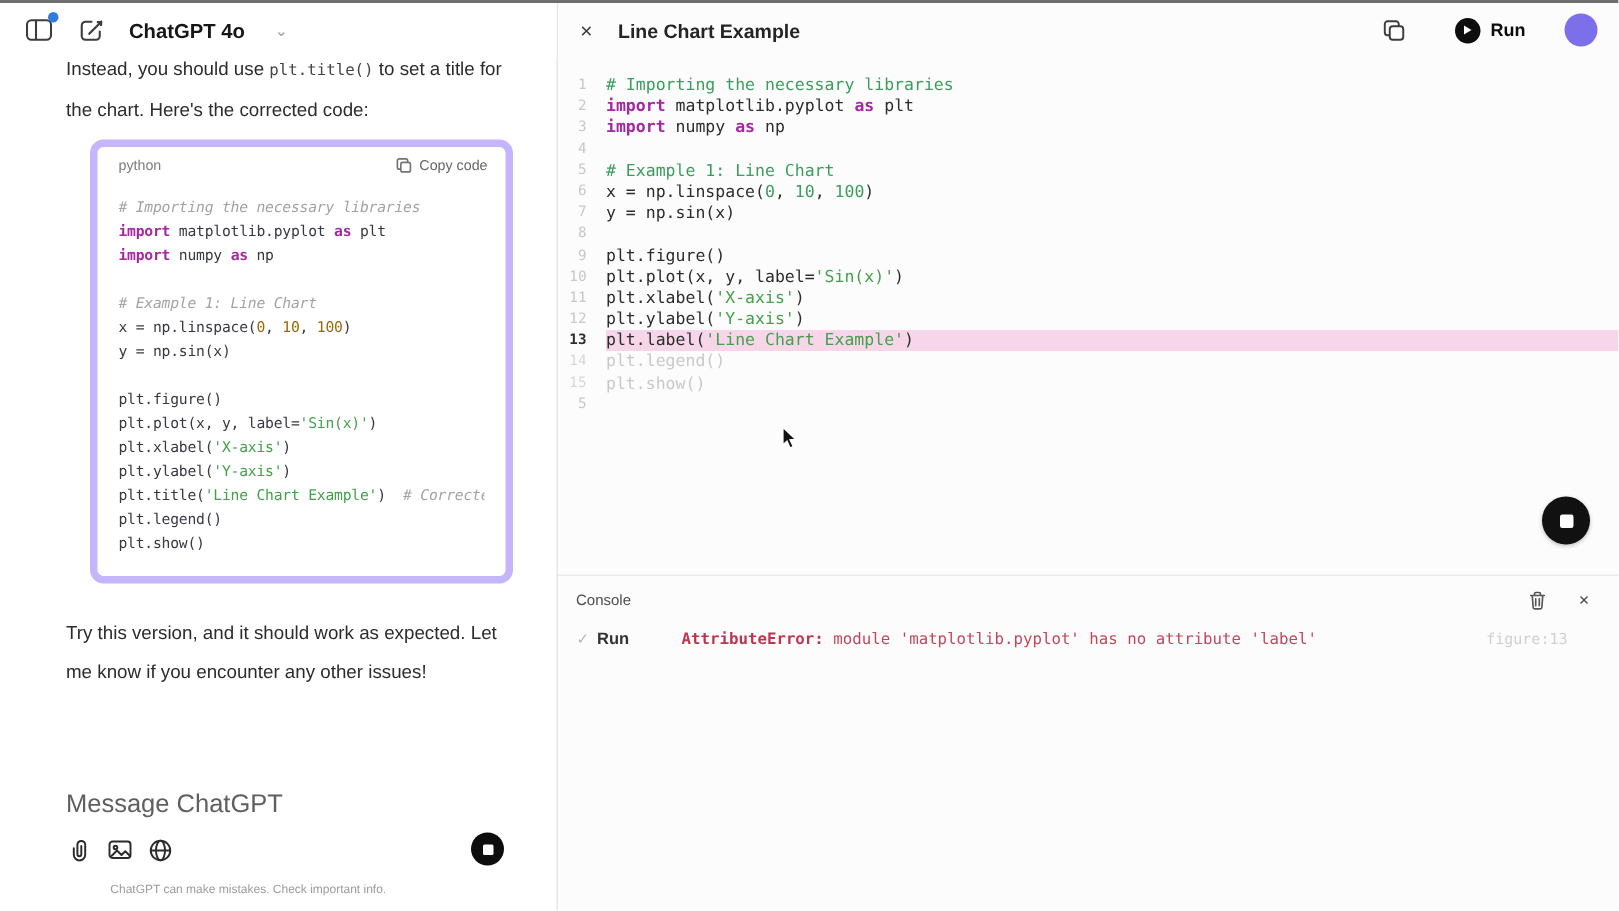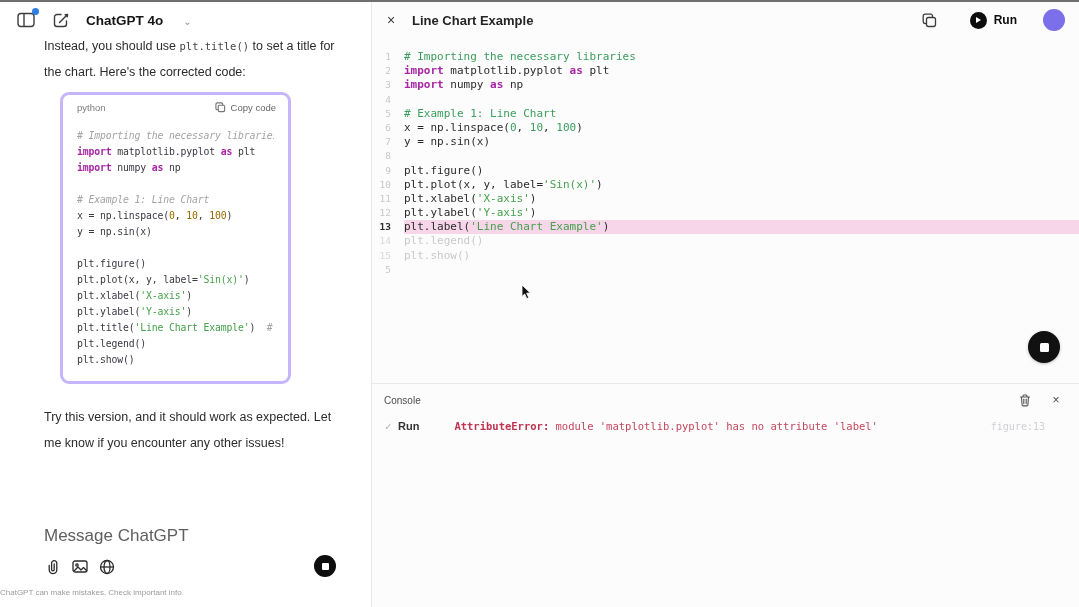--- a/index.html
+++ b/index.html
@@ -18,21 +18,21 @@
   .hdr-icon { width:20px; height:20px; display:flex; align-items:center; justify-content:center; position:relative; cursor:pointer; color:#3d3d3d; }
   .blue-dot { position:absolute; top:-2px; right:-3px; width:7px; height:7px; border-radius:50%; background:#2f7de1; }
   #model-switcher { display:flex; align-items:center; gap:20px; font-size:13.5px; font-weight:700; color:#161616; cursor:pointer; }
   #model-switcher .chev { color:#a7a7a7; font-size:10px; margin-top:2px; }
 
   #chat-scroll { position:absolute; top:40px; left:0; right:0; height:460px; overflow:hidden; }
   .chat-p { font-size:12.5px; line-height:26px; color:#2c2c2c; padding:0 24px 0 44px; }
   .chat-p .inline-code { font-family:"DejaVu Sans Mono",monospace; font-size:10.5px; color:#444; }
   #msg-top { margin-top:-7px; }
 
-  #chat-code-block { margin:7px 28px 0 60px; width:231px; border:3px solid #c4b5fd; border-radius:9px; background:#fff; overflow:hidden; }
+  #chat-code-block { margin:7px 28px 0 60px; width:282px; border:5px solid #c4b5fd; border-radius:9px; background:#fff; overflow:hidden; }
   .cb-header { display:flex; justify-content:space-between; align-items:center; padding:7px 12px 5px 14px; font-size:9.5px; color:#7d7d7d; }
   .cb-copy { display:flex; align-items:center; gap:5px; cursor:pointer; color:#666; }
   .cb-code { padding:10px 14px 13px 14px; }
   .chat-code-line { font-family:"DejaVu Sans Mono",monospace; font-size:9.8px; letter-spacing:-0.15px;
     line-height:16px; height:16px; white-space:pre; overflow:hidden; color:#383a42; }
   .tok-kw  { color:#a626a4; font-weight:700; }
   .tok-str { color:#44a14b; }
   .tok-com { color:#a3a3a3; font-style:italic; }
   .tok-num { color:#986801; }
   .tok-gcom { color:#3a9d5d; }
@@ -43,21 +43,21 @@
   #status-label { font-size:12.5px; color:#bdbdbd; }
   #openai-logo { color:#3f3f3f; }
 
   #composer { position:absolute; left:0; right:0; bottom:0; height:107px; background:#fff; }
   #composer-placeholder { position:absolute; left:44px; top:26px; font-size:17px; color:#5f5f5f; }
   #composer-icons { position:absolute; left:44px; top:58px; display:flex; gap:10px; }
   .comp-icon { width:17px; height:17px; color:#2b2b2b; cursor:pointer; display:flex; align-items:center; justify-content:center; }
   #composer-stop { position:absolute; left:314px; top:55px; width:22px; height:22px; border-radius:50%; background:#0d0d0d;
     display:flex; align-items:center; justify-content:center; cursor:pointer; }
   #composer-stop .sq { width:7px; height:7px; background:#fff; border-radius:1px; }
-  #disclaimer { position:absolute; left:0; right:40px; top:88px; text-align:left; font-size:8px; color:#9b9b9b; }
+  #disclaimer { position:absolute; left:0; right:40px; top:88px; text-align:center; font-size:8px; color:#9b9b9b; }
 
   
   #canvas-panel { position:absolute; top:0; left:371px; width:708px; height:607px; background:#fcfcfc; border-left:1px solid #e7e7e7; }
   #canvas-header { position:absolute; top:0; left:0; right:0; height:40px; display:flex; align-items:center; padding:0 14px 0 9px; }
   #canvas-close { font-size:14px; color:#3c3c3c; cursor:pointer; width:20px; text-align:center; }
   #canvas-title { font-size:13px; font-weight:700; color:#242424; margin-left:11px; }
   #canvas-header .spacer { flex:1; }
   #canvas-copy { width:20px; height:20px; color:#3d3d3d; cursor:pointer; margin-right:30px; display:flex; align-items:center; justify-content:center; }
   #run-button { display:flex; align-items:center; gap:7px; cursor:pointer; margin-right:26px; }
   #run-circle { width:17px; height:17px; border-radius:50%; background:#0d0d0d; display:flex; align-items:center; justify-content:center; }

